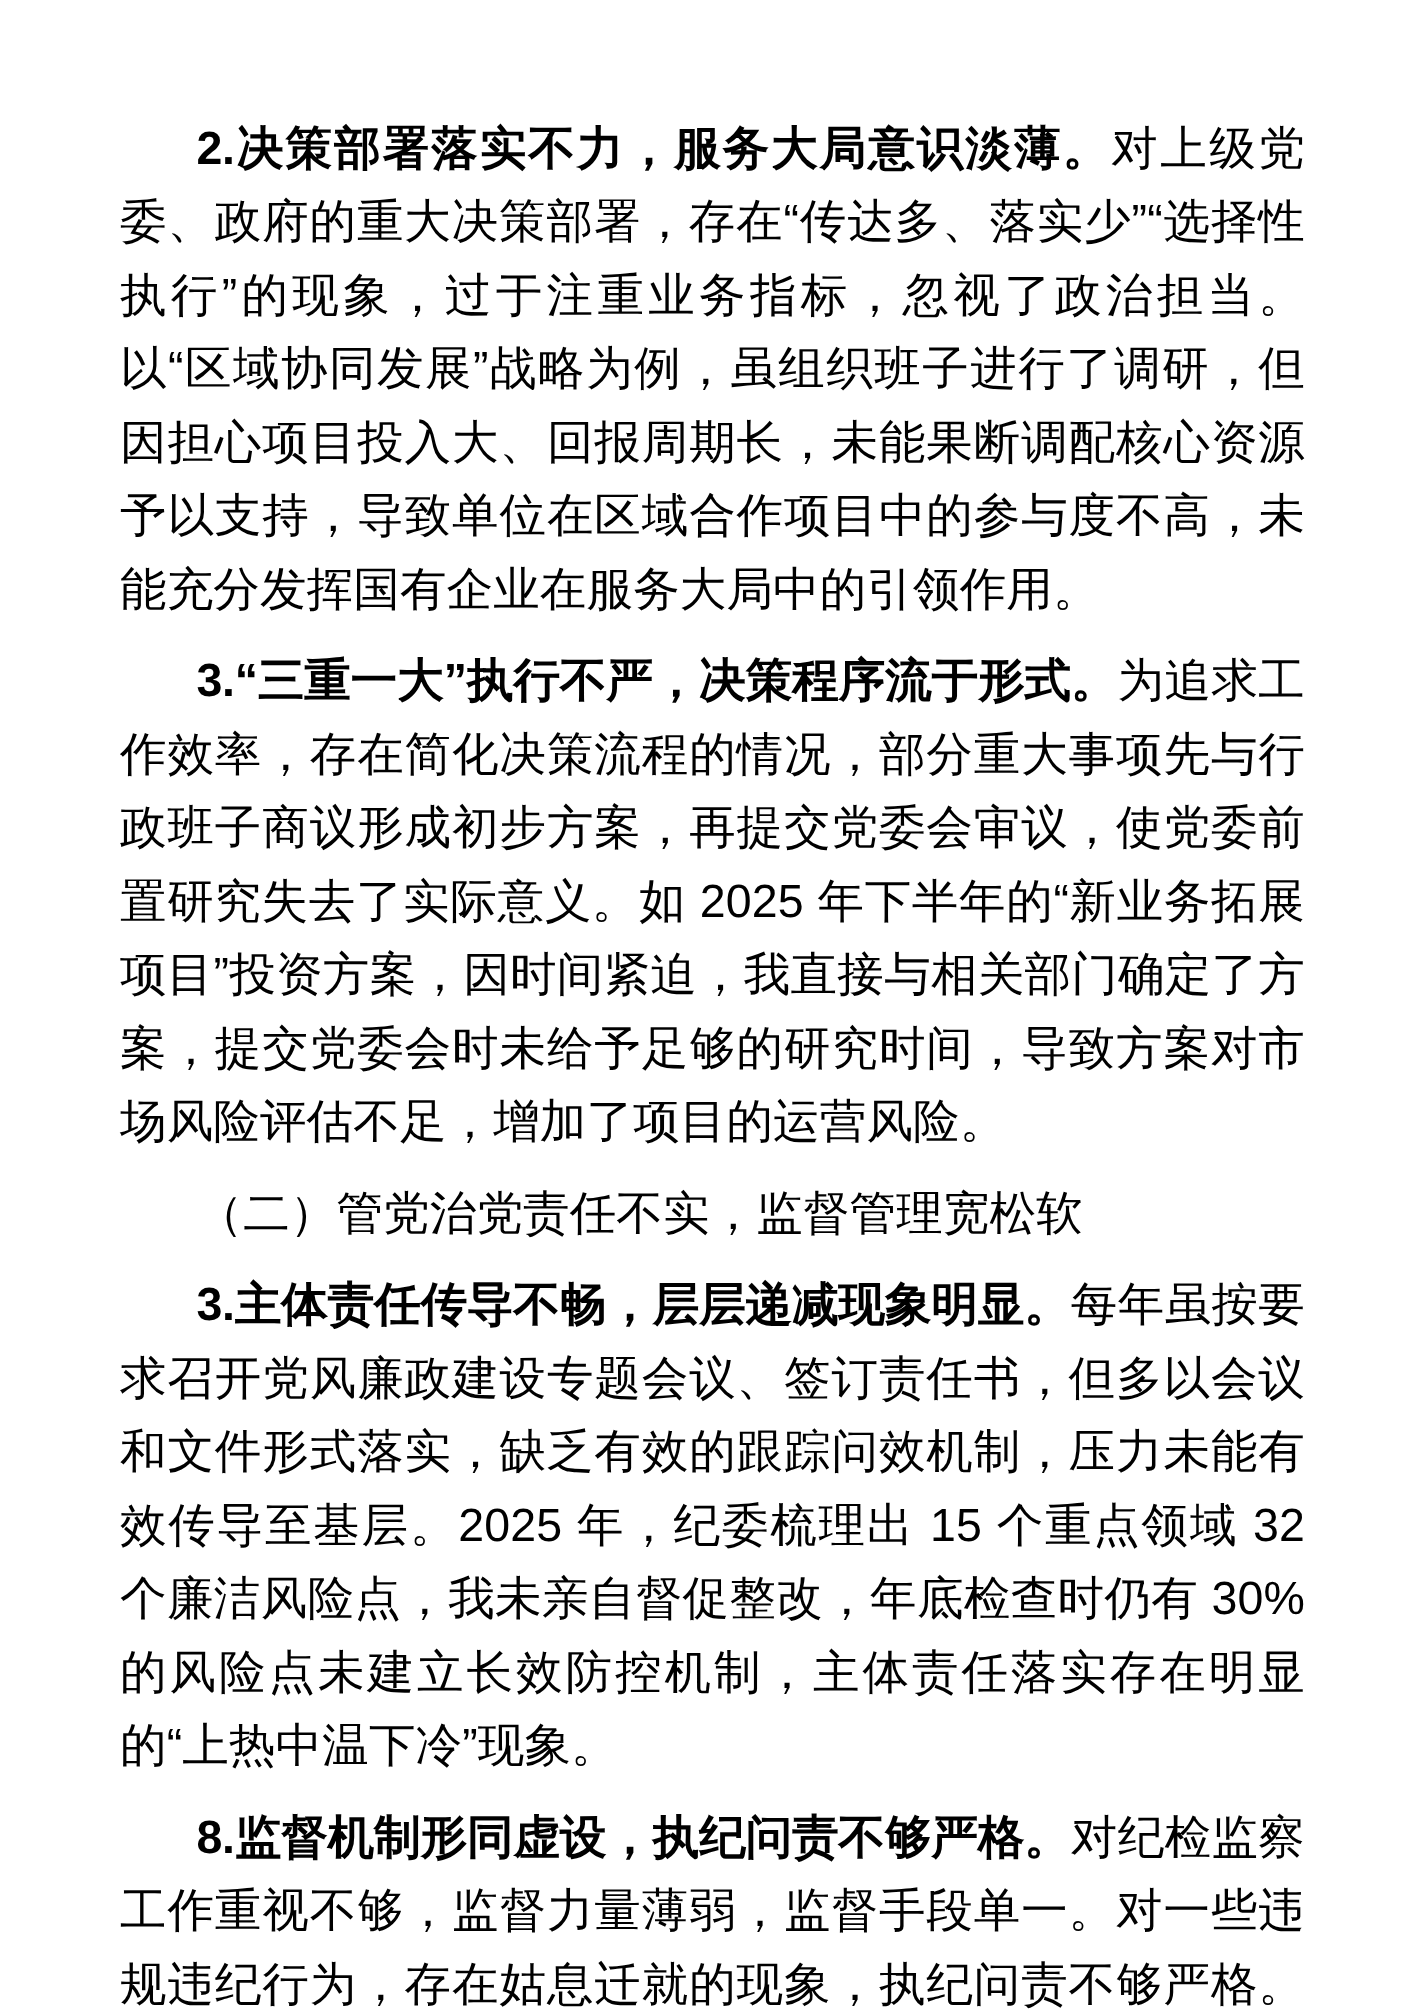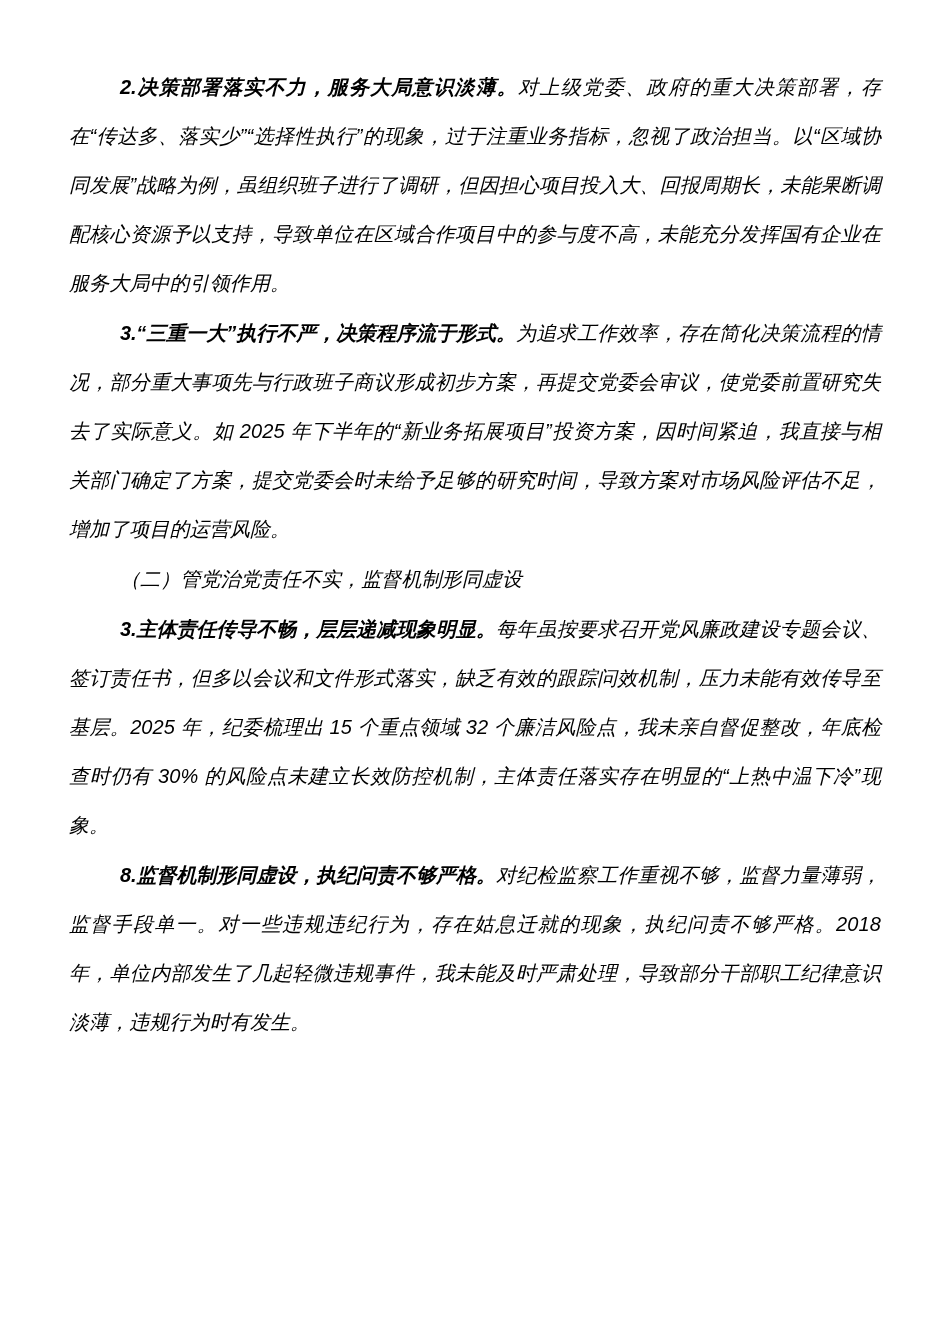--- a/index.html
+++ b/index.html
@@ -21,31 +21,30 @@
     height: 1344px;
     background: #ffffff;
     box-sizing: border-box;
     padding: 62px 68px 0 68px;
     overflow: hidden;
   }
   .doc-body {
     width: 814px;
   }
   p.para {
-    margin: 1px;
+    margin: 12px;
     padding: 0;
-    font-size: 20px;
+    font-size: 31px;
     line-height: 49px;
     text-align: justify;
     text-justify: inter-character;
     text-align-last: left;
     letter-spacing: 0.1px;
     word-break: break-all;
     white-space: normal;
-    font-style: italic;
   }
   p.para.indent {
     text-indent: 51px;
   }
   .lead {
     font-weight: bold;
     letter-spacing: -0.2px;
   }
   .sec-head {
     font-weight: normal;
@@ -54,21 +53,21 @@
 </head>
 <body>
 
 <div id="page">
   <div class="doc-body">
 
     <p class="para indent"><span class="lead">2.决策部署落实不力，服务大局意识淡薄。</span><span>对上级党委、政府的重大决策部署，存在“传达多、落实少”“选择性执行”的现象，过于注重业务指标，忽视了政治担当。以“区域协同发展”战略为例，虽组织班子进行了调研，但因担心项目投入大、回报周期长，未能果断调配核心资源予以支持，导致单位在区域合作项目中的参与度不高，未能充分发挥国有企业在服务大局中的引领作用。</span></p>
 
     <p class="para indent"><span class="lead">3.“三重一大”执行不严，决策程序流于形式。</span><span>为追求工作效率，存在简化决策流程的情况，部分重大事项先与行政班子商议形成初步方案，再提交党委会审议，使党委前置研究失去了实际意义。如 2025 年下半年的“新业务拓展项目”投资方案，因时间紧迫，我直接与相关部门确定了方案，提交党委会时未给予足够的研究时间，导致方案对市场风险评估不足，增加了项目的运营风险。</span></p>
 
-    <p class="para indent"><span class="sec-head">（二）管党治党责任不实，监督机制形同虚设</span></p>
+    <p class="para indent"><span class="sec-head">（二）管党治党责任不实，监督管理宽松软</span></p>
 
 
     <p class="para indent"><span class="lead">3.主体责任传导不畅，层层递减现象明显。</span><span>每年虽按要求召开党风廉政建设专题会议、签订责任书，但多以会议和文件形式落实，缺乏有效的跟踪问效机制，压力未能有效传导至基层。2025 年，纪委梳理出 15 个重点领域 32 个廉洁风险点，我未亲自督促整改，年底检查时仍有 30% 的风险点未建立长效防控机制，主体责任落实存在明显的“上热中温下冷”现象。</span></p>
 
     <p class="para indent"><span class="lead">8.监督机制形同虚设，执纪问责不够严格。</span><span>对纪检监察工作重视不够，监督力量薄弱，监督手段单一。对一些违规违纪行为，存在姑息迁就的现象，执纪问责不够严格。2018 年，单位内部发生了几起轻微违规事件，我未能及时严肃处理，导致部分干部职工纪律意识淡薄，违规行为时有发生。</span></p>
 
   </div>
 </div>
 
 </body></html>

